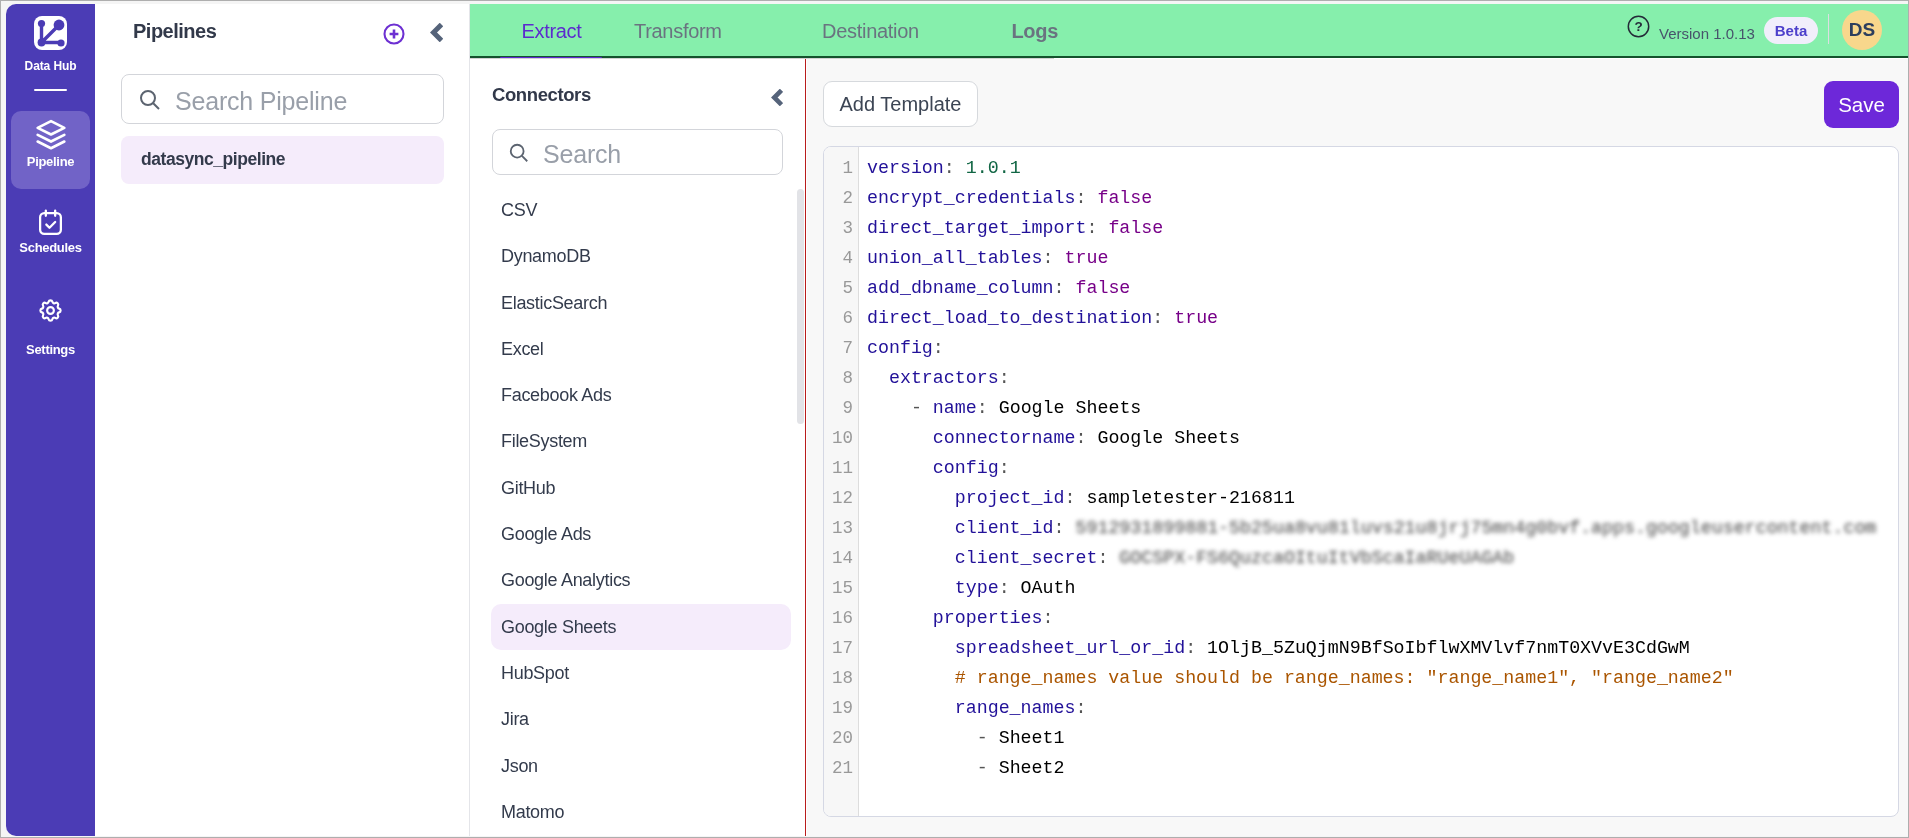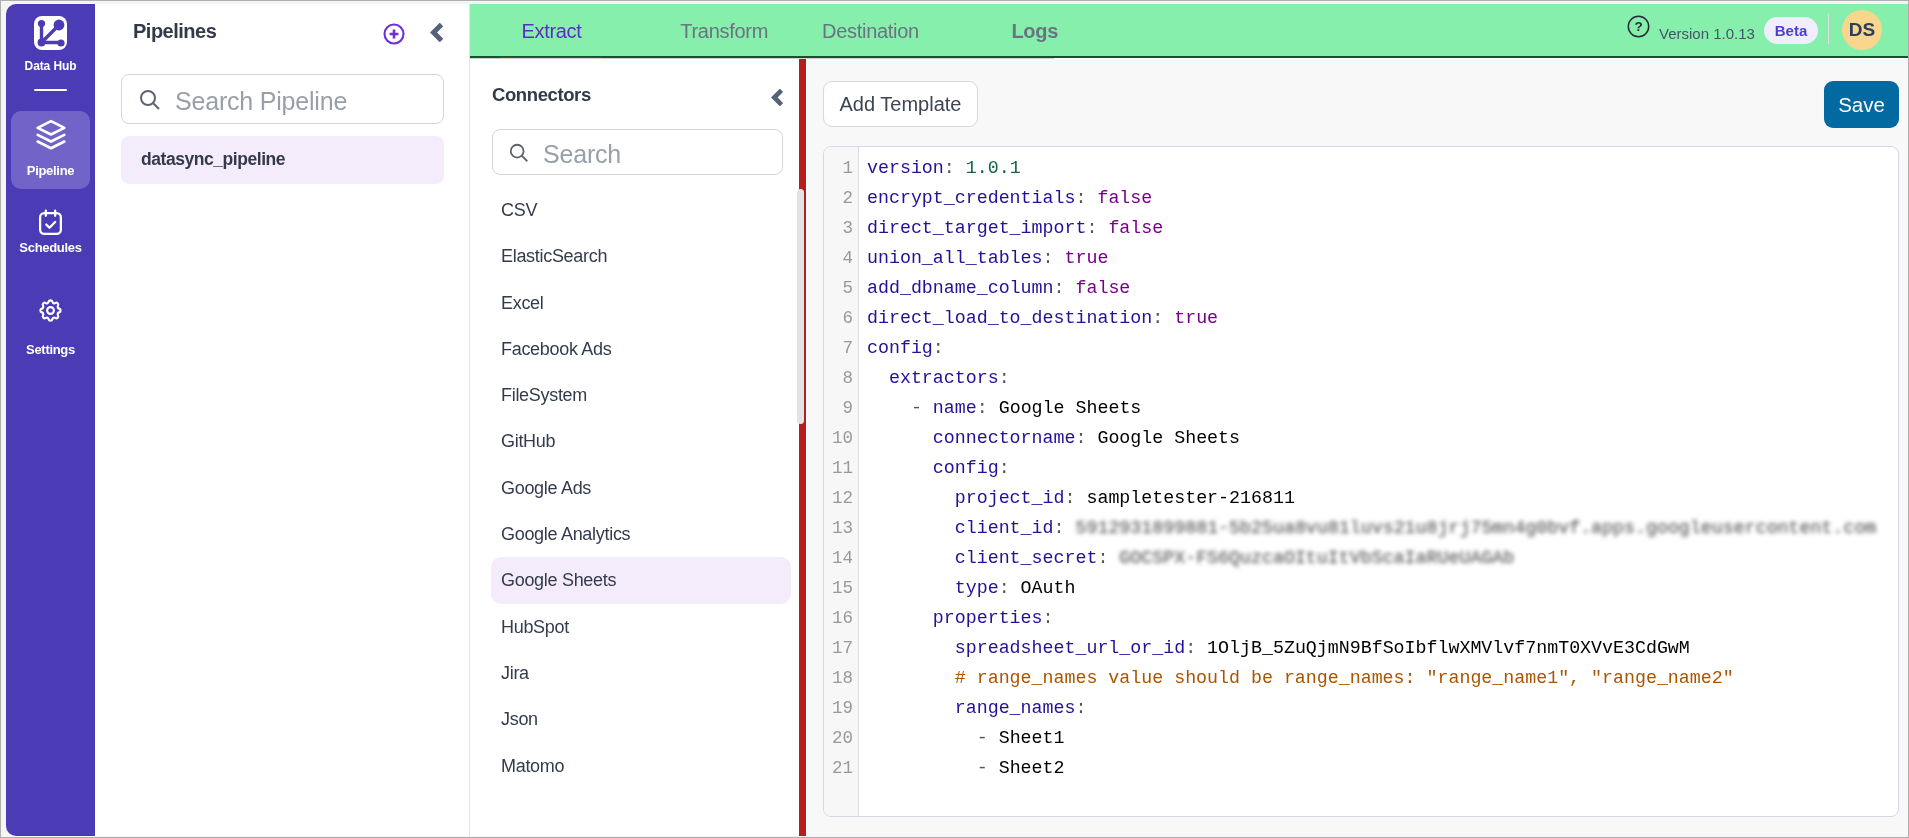--- a/index.html
+++ b/index.html
@@ -25,44 +25,44 @@
 #psearch { left:26px; top:70px; width:323px; height:50px; }
 #psearch svg { position:absolute; left:16px; top:13px; }
 #psearch .ph { position:absolute; left:53px; top:12px; }
 #pitem { position:absolute; left:26px; top:132px; width:323px; height:48px; background:#f5ecfb; border-radius:8px; }
 #pitem span { position:absolute; left:20px; top:13px; font-size:17.5px; font-weight:600; color:#333a4b; letter-spacing:-0.45px; }
 
 #main { position:absolute; left:464px; top:0; width:1438px; height:100%; }
 #mheader { position:absolute; left:0; top:0; width:100%; height:54px; background:#86efac; border-bottom:2px solid #14532d; }
 .tab { position:absolute; top:0; height:54px; line-height:54px; font-size:20px; color:#6a7380; letter-spacing:-0.3px; }
 #tab1 { left:30px; width:103px; text-align:center; color:#5c2bce; font-weight:500; }
-#tab2 { left:164px; width:134px; text-align:right; }
+#tab2 { left:164px; width:134px; text-align:left; }
 #tab3 { left:330px; width:141px; text-align:center; }
 #tab4 { left:504px; width:84px; text-align:right;font-weight:bold; }
 #tabline { position:absolute; left:30px; top:53px; width:102px; height:3.5px; background:#5c2bce; border-radius:1px; }
 #qicon { position:absolute; left:1157px; top:11px; }
 #vertext { position:absolute; left:1189px; top:0; line-height:60px; font-size:15px; color:#47536b; }
 #beta { position:absolute; left:1294px; top:13px; width:54px; height:27px; background:#f1eefb; border-radius:14px; text-align:center; line-height:27px; font-size:15px; font-weight:700; color:#4c3fcb; }
 #hdiv { position:absolute; left:1358px; top:10px; width:1px; height:30px; background:#dcdee2; }
 #avatar { position:absolute; left:1372px; top:6px; width:40px; height:40px; border-radius:50%; background:#f8d78c; text-align:center; line-height:40px; font-size:19px; font-weight:700; color:#2c3e5d; }
 
-#cpanel { position:absolute; left:0; top:55px; width:336px; height:777px; background:#fff; border-right:7px solid #b91c1c; }
+#cpanel { position:absolute; left:0; top:55px; width:336px; height:777px; background:#fff; border-right:1px solid #b91c1c; }
 #cpanel h2 { position:absolute; left:22px; top:25px; font-size:18.5px; font-weight:700; color:#32394a; letter-spacing:-0.4px; }
 #cpanel .chev { position:absolute; left:301px; top:30px; }
 #csearch { left:22px; top:70px; width:291px; height:46px; }
 #csearch svg { position:absolute; left:15px; top:12px; }
 #csearch .ph { position:absolute; left:50px; top:10px; }
 #clist { position:absolute; left:21px; top:128px; width:300px; }
 #clist .item { height:46.3px; line-height:46.3px; padding-left:10px; font-size:18px; color:#333b4c; border-radius:10px; letter-spacing:-0.3px; }
 #clist .sel { background:#f5ecfb; }
 #cscroll { position:absolute; left:327px; top:130px; width:7px; height:235px; background:#e2e3e7; border-radius:4px; }
 
 #eregion { position:absolute; left:337px; top:55px; width:1101px; height:777px; background:#f8f8f8; }
 #addtpl { position:absolute; left:16px; top:22px; width:155px; height:46px; background:#fff; border:1px solid #d6d9dd; border-radius:9px; text-align:center; line-height:44px; font-size:20px; color:#3c4554; letter-spacing:0; }
-#savebtn { position:absolute; left:1017px; top:22px; width:75px; height:47px; background:#0369a1; border-radius:9px; text-align:center; line-height:47px; font-size:20.5px; color:#fff; }
+#savebtn { position:absolute; left:1017px; top:22px; width:75px; height:47px; background:#6d28d9; border-radius:9px; text-align:center; line-height:47px; font-size:20.5px; color:#fff; }
 #editor { position:absolute; left:16px; top:87px; width:1076px; height:671px; background:#fff; border:1px solid #d5d8e4; border-radius:8px; overflow:hidden; }
 #gutter { position:absolute; left:0; top:0; width:35px; height:100%; background:#f7f7f7; border-right:1px solid #ddd; }
 #gutter .n { height:30px; line-height:30px; text-align:right; padding-right:5px; color:#999; font-family:"Liberation Mono", monospace; font-size:17.5px; }
 #gutter .pad { height:6px; }
 #code { position:absolute; left:43px; top:6px; font-family:"Liberation Mono", monospace; font-size:18.3px; color:#000; }
 #code .l { height:30px; line-height:30px; white-space:pre; }
 .k { color:#221199; }
 .m { color:#555; }
 .num { color:#116644; }
 .b { color:#770088; }
@@ -87,21 +87,21 @@
     </svg>
     <div class="dhlabel">Data Hub</div>
     <div class="divider"></div>
     <div class="tile"></div>
     <div class="navitem" style="top:115px;">
       <svg width="32" height="31" viewBox="0 0 24 23" fill="none" stroke="#fff" stroke-width="2" stroke-linejoin="round" stroke-linecap="round">
         <path d="M12 1.5 L22 6.5 L12 11.5 L2 6.5 Z"></path>
         <path d="M2 11.8 L12 16.8 L22 11.8"></path>
         <path d="M2 16.8 L12 21.8 L22 16.8"></path>
       </svg>
-      <div class="navlabel" style="margin-top:9px;">Pipeline</div>
+      <div class="navlabel" style="">Pipeline</div>
     </div>
     <div class="navitem" style="top:205px;">
       <svg width="25" height="27" viewBox="0 0 24 26" fill="none" stroke="#fff" stroke-width="2.2" stroke-linecap="round" stroke-linejoin="round">
         <rect x="2" y="4" width="20" height="20" rx="4"></rect>
         <path d="M7.5 1.5 L7.5 6.5 M16.5 1.5 L16.5 6.5"></path>
         <path d="M8 15 l3 3 l5.5 -5.5"></path>
       </svg>
       <div class="navlabel" style="margin-top:0;">Schedules</div>
     </div>
     <div class="navitem" style="top:293px;">
@@ -159,20 +159,21 @@
       </svg>
       <div class="searchbox" id="csearch">
         <svg width="22" height="22" viewBox="0 0 24 24" fill="none" stroke="#5c6470" stroke-width="2">
           <circle cx="10" cy="10" r="7"></circle>
           <path d="M15.2 15.2 L21 21"></path>
         </svg>
         <span class="ph">Search</span>
       </div>
       <div id="clist">
         <div class="item">CSV</div>
+        <div class="item">DynamoDB</div>
         <div class="item">ElasticSearch</div>
         <div class="item">Excel</div>
         <div class="item">Facebook Ads</div>
         <div class="item">FileSystem</div>
         <div class="item">GitHub</div>
         <div class="item">Google Ads</div>
         <div class="item">Google Analytics</div>
         <div class="item sel">Google Sheets</div>
         <div class="item">HubSpot</div>
         <div class="item">Jira</div>

